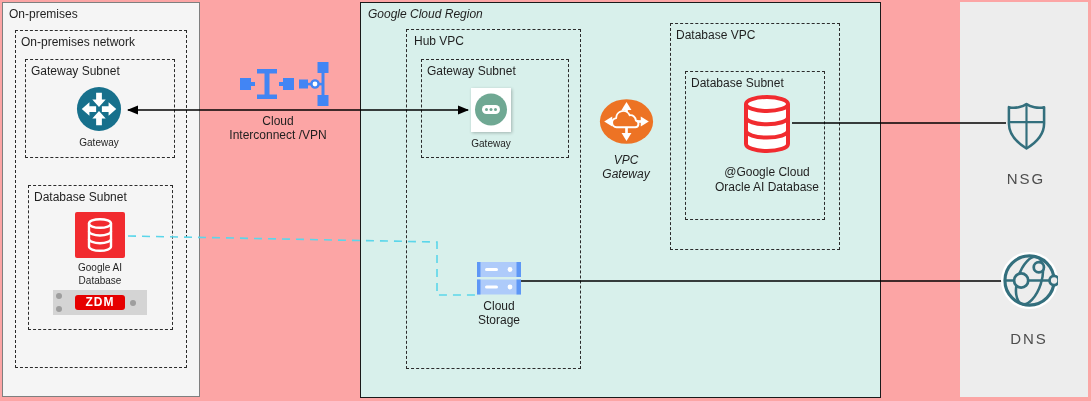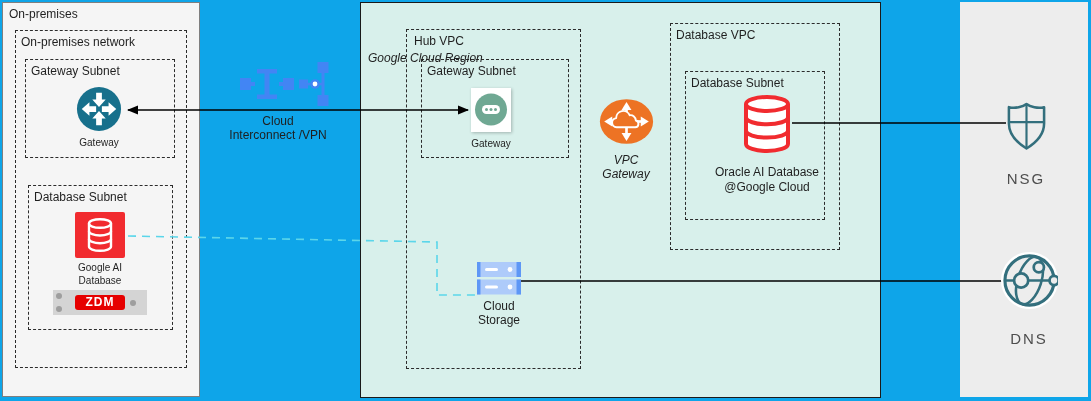--- a/index.html
+++ b/index.html
@@ -1,19 +1,19 @@
 <!DOCTYPE html>
 <html><head>
 <meta charset="utf-8">
 <style>
   html,body{margin:0;padding:0;background:#fff;}
   #canvas{
     position:relative;width:1091px;height:401px;
     font-family:"Liberation Sans","DejaVu Sans",sans-serif;
-    color:#1f1f1f;overflow:hidden;background:#0ea5e9;
+    color:#1f1f1f;overflow:hidden;background:#fca5a5;
   }
   .panel{position:absolute;box-sizing:border-box;z-index:0;}
   .panel-onprem{background:#f5f5f5;border:1px solid #7f7f7f;}
   .panel-region{background:#d8f0eb;border:1px solid #1a1a1a;}
   .panel-external{background:#ededed;}
   .dashed-box{position:absolute;box-sizing:border-box;border:1px dashed #2b2b2b;z-index:1;}
   .box-title{position:absolute;font-size:12px;line-height:14px;white-space:nowrap;z-index:2;}
   .italic{font-style:italic;}
   .node{position:absolute;z-index:3;}
   .node-label{position:absolute;font-size:10px;line-height:13px;text-align:center;z-index:3;white-space:nowrap;}
@@ -42,21 +42,21 @@
   <div class="dashed-box" style="left:28px;top:185px;width:145px;height:145px;"></div>
   <div class="dashed-box" style="left:406px;top:29px;width:175px;height:340px;"></div>
   <div class="dashed-box" style="left:421px;top:59px;width:148px;height:99px;"></div>
   <div class="dashed-box" style="left:670px;top:23px;width:170px;height:227px;"></div>
   <div class="dashed-box" style="left:685px;top:71px;width:140px;height:149px;"></div>
 
   <div class="box-title" style="left:9px;top:7px;">On-premises</div>
   <div class="box-title" style="left:21px;top:35px;">On-premises network</div>
   <div class="box-title" style="left:31px;top:64px;">Gateway Subnet</div>
   <div class="box-title" style="left:34px;top:190px;">Database Subnet</div>
-  <div class="box-title italic" style="left:368px;top:7px;margin-top:44px;">Google Cloud Region</div>
+  <div class="box-title italic" style="left:368px;top:7px;">Google Cloud Region</div>
   <div class="box-title" style="left:414px;top:34px;text-align:center;">Hub VPC</div>
   <div class="box-title" style="left:427px;top:64px;">Gateway Subnet</div>
   <div class="box-title" style="left:676px;top:28px;">Database VPC</div>
   <div class="box-title" style="left:691px;top:76px;">Database Subnet</div>
 
   <svg id="connectors" width="1091" height="401">
     <defs>
       <marker id="ah" markerWidth="9" markerHeight="8" refX="8" refY="3.5" orient="auto-start-reverse">
         <path d="M0,0 L9,3.5 L0,7 Z" fill="#000"></path>
       </marker>
@@ -191,22 +191,22 @@
       <path d="M4 9 A21 7 0 0 1 46 9 L46 49 A21 7 0 0 1 4 49 Z" fill="#fff"></path>
       <g stroke="#f12b2f" stroke-width="4" fill="none">
         <ellipse cx="25" cy="9" rx="21" ry="7"></ellipse>
         <path d="M4 9 V49 A21 7 0 0 0 46 49 V9"></path>
         <path d="M4 22.3 A21 7 0 0 0 46 22.3"></path>
         <path d="M4 35.6 A21 7 0 0 0 46 35.6"></path>
       </g>
     </svg>
   </div>
   <div class="node-label" style="left:687px;top:165px;width:160px;font-size:12px;line-height:15px;">
+    <div>@Google Cloud</div>
     <div>Oracle AI Database</div>
-    <div>@Google Cloud</div>
   </div>
 
   <div class="node" style="left:1005px;top:101px;width:43px;height:51px;">
     <svg width="43" height="51" viewBox="0 0 44 52">
       <path d="M22 3 C18.5 6 10 7.8 4 6.2 V23 C4 35 12 42.5 22 48.5 C32 42.5 40 35 40 23 V6.2 C34 7.8 25.5 6 22 3 Z" fill="#ededed" stroke="#336f7d" stroke-width="2.6" stroke-linejoin="round"></path>
       <path d="M22 3 V48.5 M4 21.5 H40" stroke="#336f7d" stroke-width="2.2" fill="none"></path>
     </svg>
   </div>
   <div class="ext-label" style="left:986px;top:170px;width:80px;">NSG</div>
 

